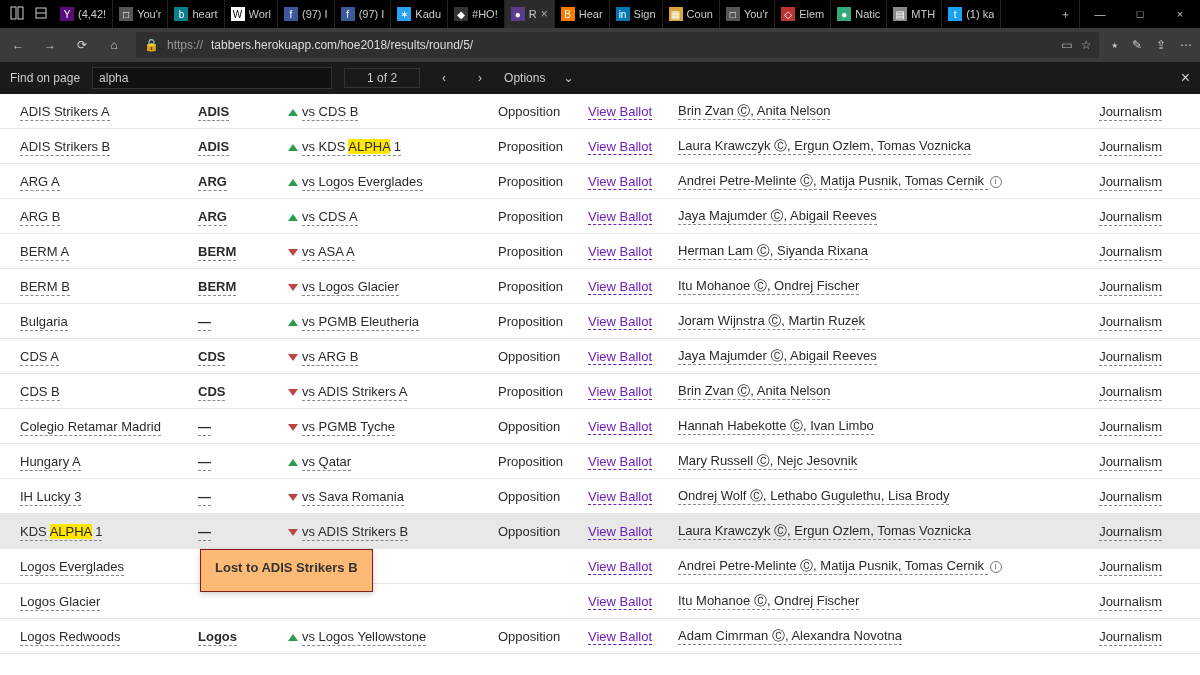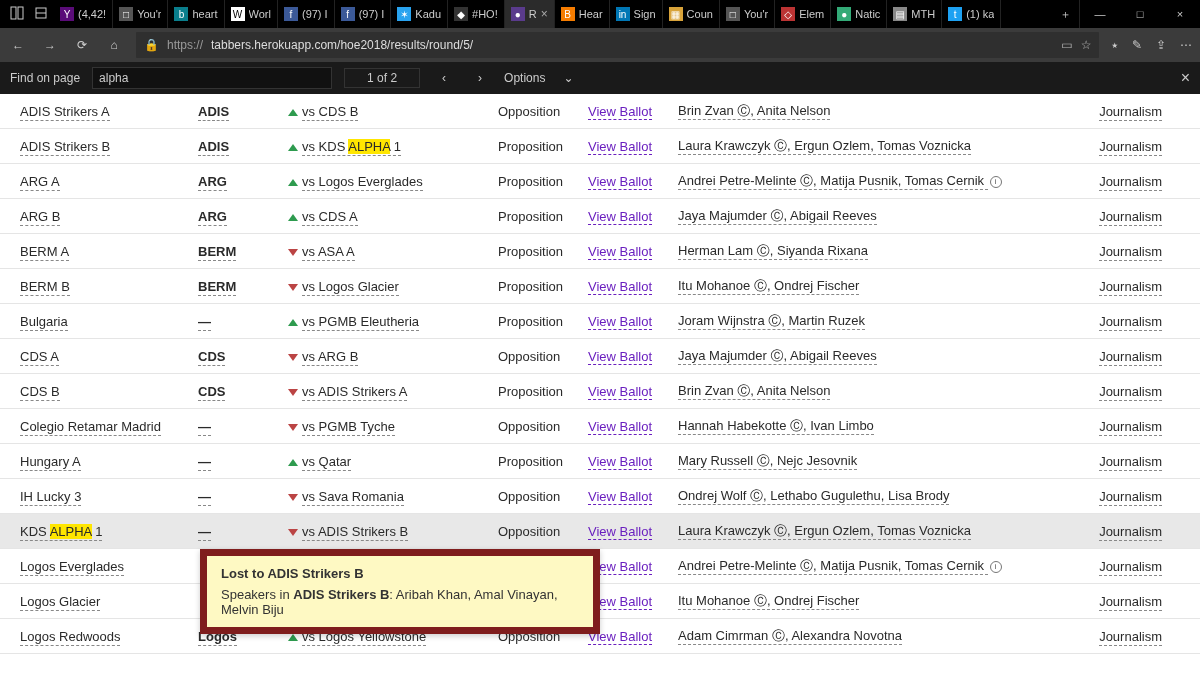--- a/index.html
+++ b/index.html
@@ -71,21 +71,21 @@
   td.adj { }
   td.motion { width:90px; text-align:right; padding-right:38px; }
   .dotted { border-bottom: 1px dashed #888; padding-bottom:1px; }
   a.ballot-link { color:#6a1fbf; text-decoration:none; border-bottom: 1px dashed #6a1fbf; }
   .caret-up { display:inline-block; width:0; height:0; border-left:5px solid transparent; border-right:5px solid transparent; border-bottom:7px solid #2e9b4f; margin-right:4px; vertical-align:middle; }
   .caret-down { display:inline-block; width:0; height:0; border-left:5px solid transparent; border-right:5px solid transparent; border-top:7px solid #b44; margin-right:4px; vertical-align:middle; }
   .mark { background:#ffe600; }
   .chair { display:inline-block; width:12px; height:12px; border:1px solid #777; border-radius:50%; font-size:8px; line-height:10px; text-align:center; vertical-align:middle; margin-left:2px; }
   .chair.i::after { content:"i"; color:#555; }
   .tooltip {
-    position:absolute; background:#fef9c3; border:7px solid #7f1d1d;
+    position:absolute; background:#fdba74; border:1px solid #7f1d1d;
     box-shadow:0 2px 6px rgba(0,0,0,0.2);
     padding:10px 14px; font-size:13px; color:#333; max-width:400px;
   }
   .tooltip .tt-title { font-weight:bold; margin-bottom:6px; }
 </style>
 </head>
 <body>
 
 <div class="title-bar">
   <div class="title-icons">
@@ -355,17 +355,14 @@
           <td class="side"><span>Opposition</span></td>
           <td class="ballot"><a class="ballot-link" href="#">View Ballot</a></td>
           <td class="adj"><span class="dotted">Adam Cimrman Ⓒ, Alexandra Novotna</span></td>
           <td class="motion"><span class="dotted">Journalism</span></td>
         </tr>
       </tbody>
   </table>
 
   <div class="tooltip" id="tooltip" style="left:200px; top:455px;">
     <div class="tt-title">Lost to ADIS Strikers B</div>
-    <div>
-      <span>Speakers in </span><b>ADIS Strikers B</b><span>: Aribah Khan, Amal Vinayan, Melvin Biju</span>
-    </div>
   </div>
 </div>
 
 </body></html>

